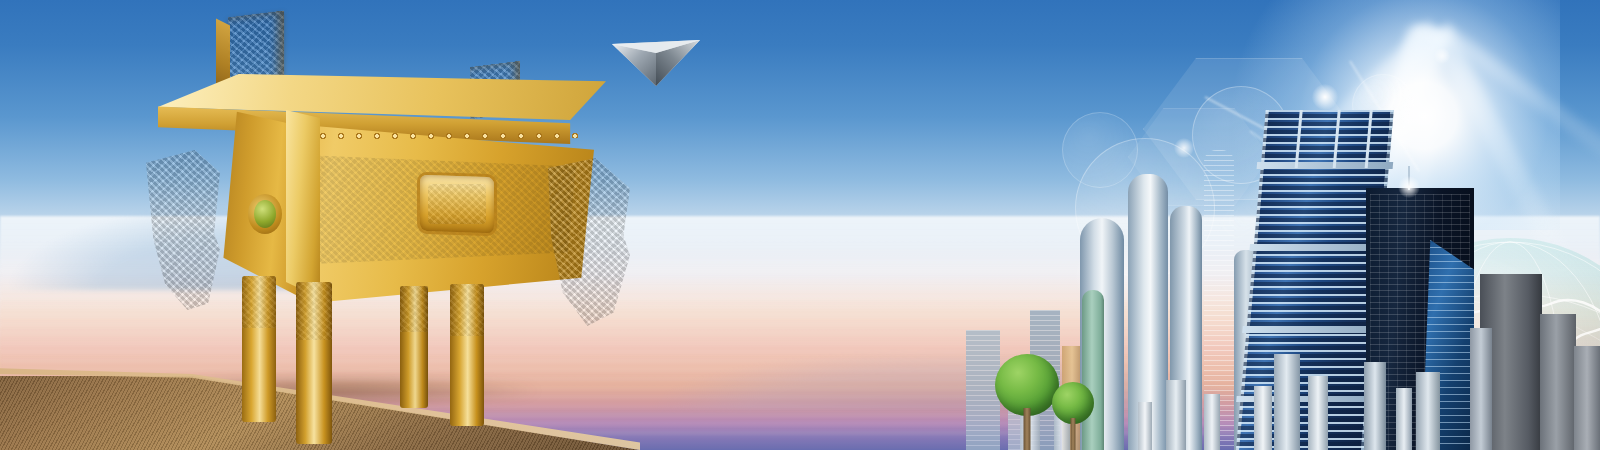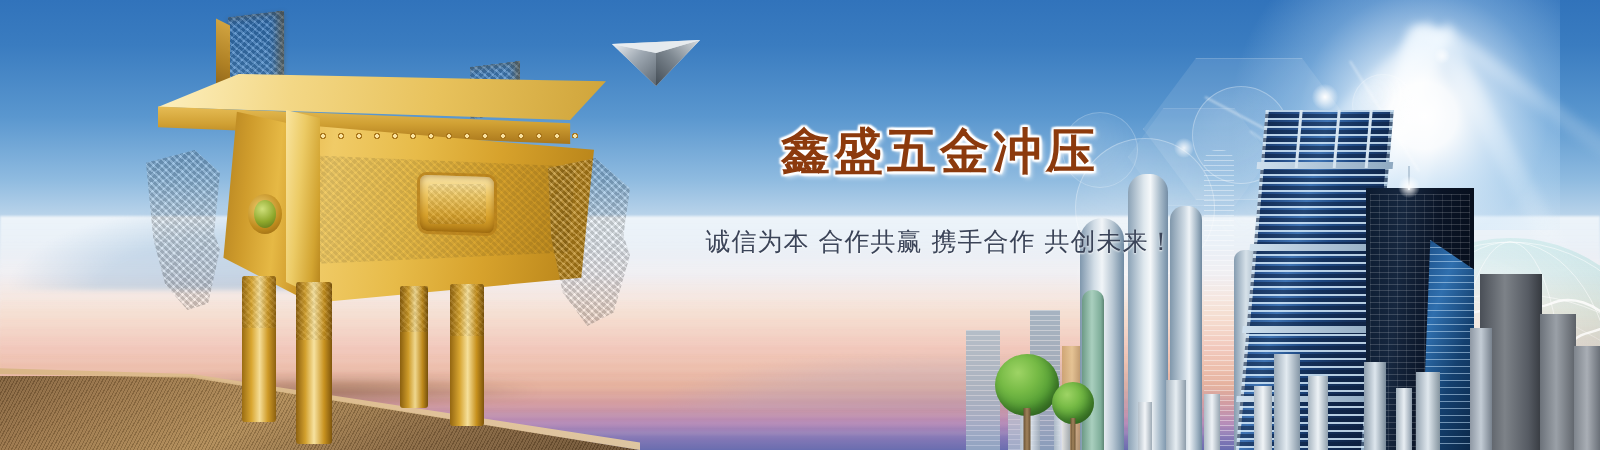--- a/index.html
+++ b/index.html
@@ -471,18 +471,14 @@
                 background:linear-gradient(90deg,#8a5f0f 0%,#cd9b29 30%,#efd78e 54%,#bf8a1c 80%,#77510b 100%);
                 border-radius:3px;"></div>
     <div class="emboss" style="position:absolute;left:250px;top:278px;width:28px;height:46px;opacity:.4;"></div>
 
     <div style="position:absolute;left:300px;top:276px;width:34px;height:142px;
                 background:linear-gradient(90deg,#936611 0%,#d6a430 28%,#f6e09a 52%,#c7911e 78%,#7d550b 100%);
                 border-radius:3px;"></div>
     <div class="emboss" style="position:absolute;left:300px;top:276px;width:34px;height:52px;opacity:.4;"></div>
   </div>
 
-  <div class="text-block">
-    <h1 class="headline">鑫盛五金冲压</h1>
-    <p class="subline">诚信为本 合作共赢 携手合作 共创未来！</p>
-  </div>
 
 </div>
 
 </body></html>

